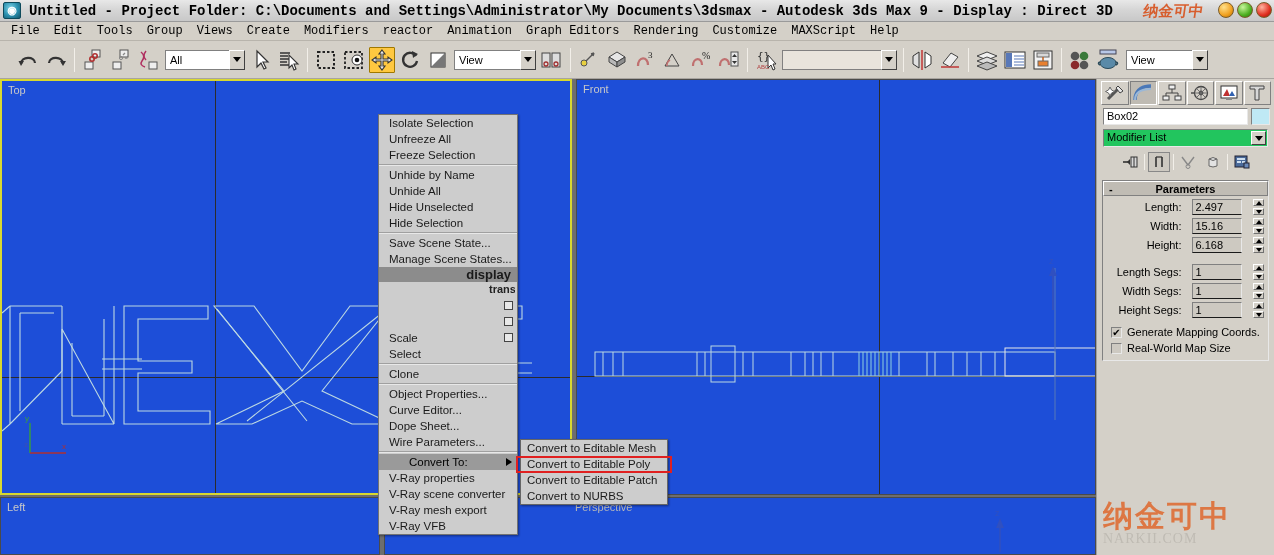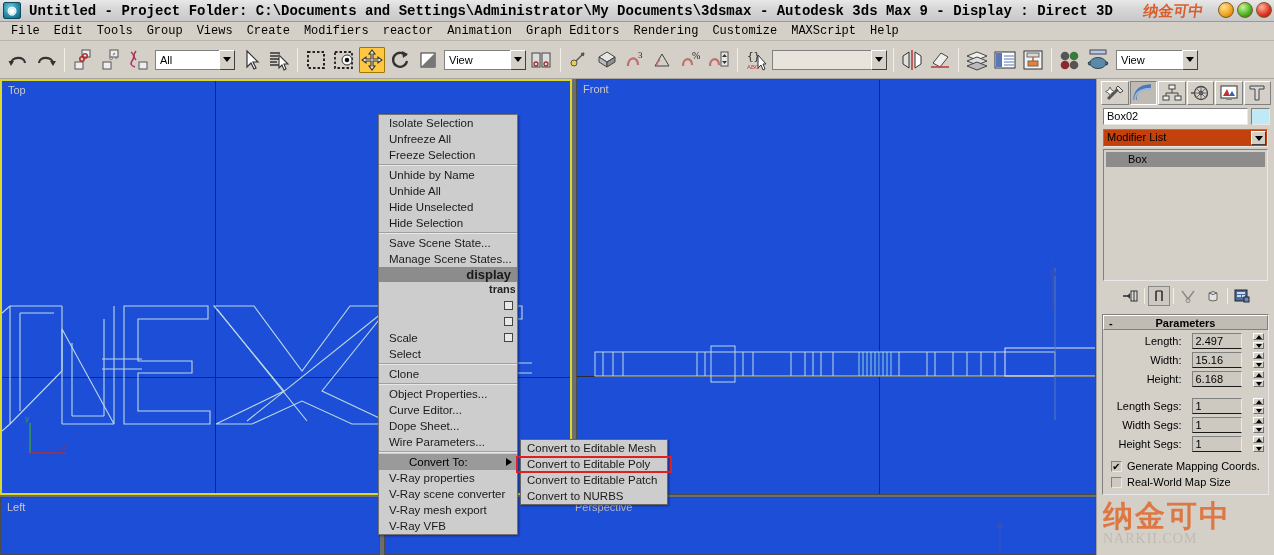--- a/index.html
+++ b/index.html
@@ -52,21 +52,21 @@
   }
   .menu-item {
     font-family:"Liberation Mono", monospace; font-size:12px; color:#000;
     padding:1px 7px; cursor:default; white-space:nowrap;
   }
 
   
   .toolbar {
     position:absolute; left:0; top:41px; width:1274px; height:38px;
     background:#d4d0c8; border-bottom:1px solid #a8a4a0;
-    display:flex; align-items:center; padding:0 4px;
+    display:flex; align-items:center; padding:0 14px;
   }
   .tbtn {
     width:26px; height:26px; margin:0 1px;
     display:flex; align-items:center; justify-content:center;
     border:1px solid transparent; border-radius:1px; cursor:default;
     position:relative;
   }
   .tbtn.active { background:#ffc840; border:1px solid #a07800; }
   .tsep { width:1px; height:24px; background:#9a968e; margin:0 4px;
           border-right:1px solid #f2efe9; }
@@ -162,21 +162,21 @@
   .cp-name {
     flex:1; height:17px; background:#fff; border:1px solid #808080;
     border-right-color:#e8e8e8; border-bottom-color:#e8e8e8;
     font-size:11px; padding:1px 3px; color:#000;
   }
   .cp-color {
     width:19px; height:17px; background:#bfe9f5;
     border:1px solid #808080; border-right-color:#e8e8e8; border-bottom-color:#e8e8e8;
   }
   .cp-combo {
-    margin:4px 6px 0 6px; height:18px; background:#c2410c;
+    margin:4px 6px 0 6px; height:18px; background:#22c55e;
     border:1px solid #808080; border-right-color:#e8e8e8; border-bottom-color:#e8e8e8;
     font-size:11px; padding:1px 3px; position:relative; color:#000;
   }
   .cp-combo .arrow {
     position:absolute; right:1px; top:1px; width:15px; height:14px;
     background:#d4d0c8; border:1px solid #fff;
     border-right-color:#404040; border-bottom-color:#404040;
     display:flex; align-items:center; justify-content:center;
   }
   .cp-combo .arrow::after {
@@ -688,23 +688,20 @@
     <div class="cp-namerow">
       <div class="cp-name">Box02</div>
       <div class="cp-color"></div>
     </div>
 
     <div class="cp-combo">
       <span>Modifier List</span>
       <span class="arrow"></span>
     </div>
 
-    <div class="cp-stack">
-      <div class="stack-item">Box</div>
-    </div>
 
     <div class="cp-iconrow">
       <div class="cp-ibtn">
         <svg width="18" height="16" viewBox="0 0 18 16">
             <path d="M2 8 h7" stroke="#333" stroke-width="1.6"></path>
             <path d="M6 8 l3-3 v6 Z" fill="#333"></path>
             <rect x="10" y="3" width="6" height="10" fill="#d8d8d8" stroke="#333"></rect>
             <path d="M13 3 v10" stroke="#333"></path>
           </svg>
       </div>

